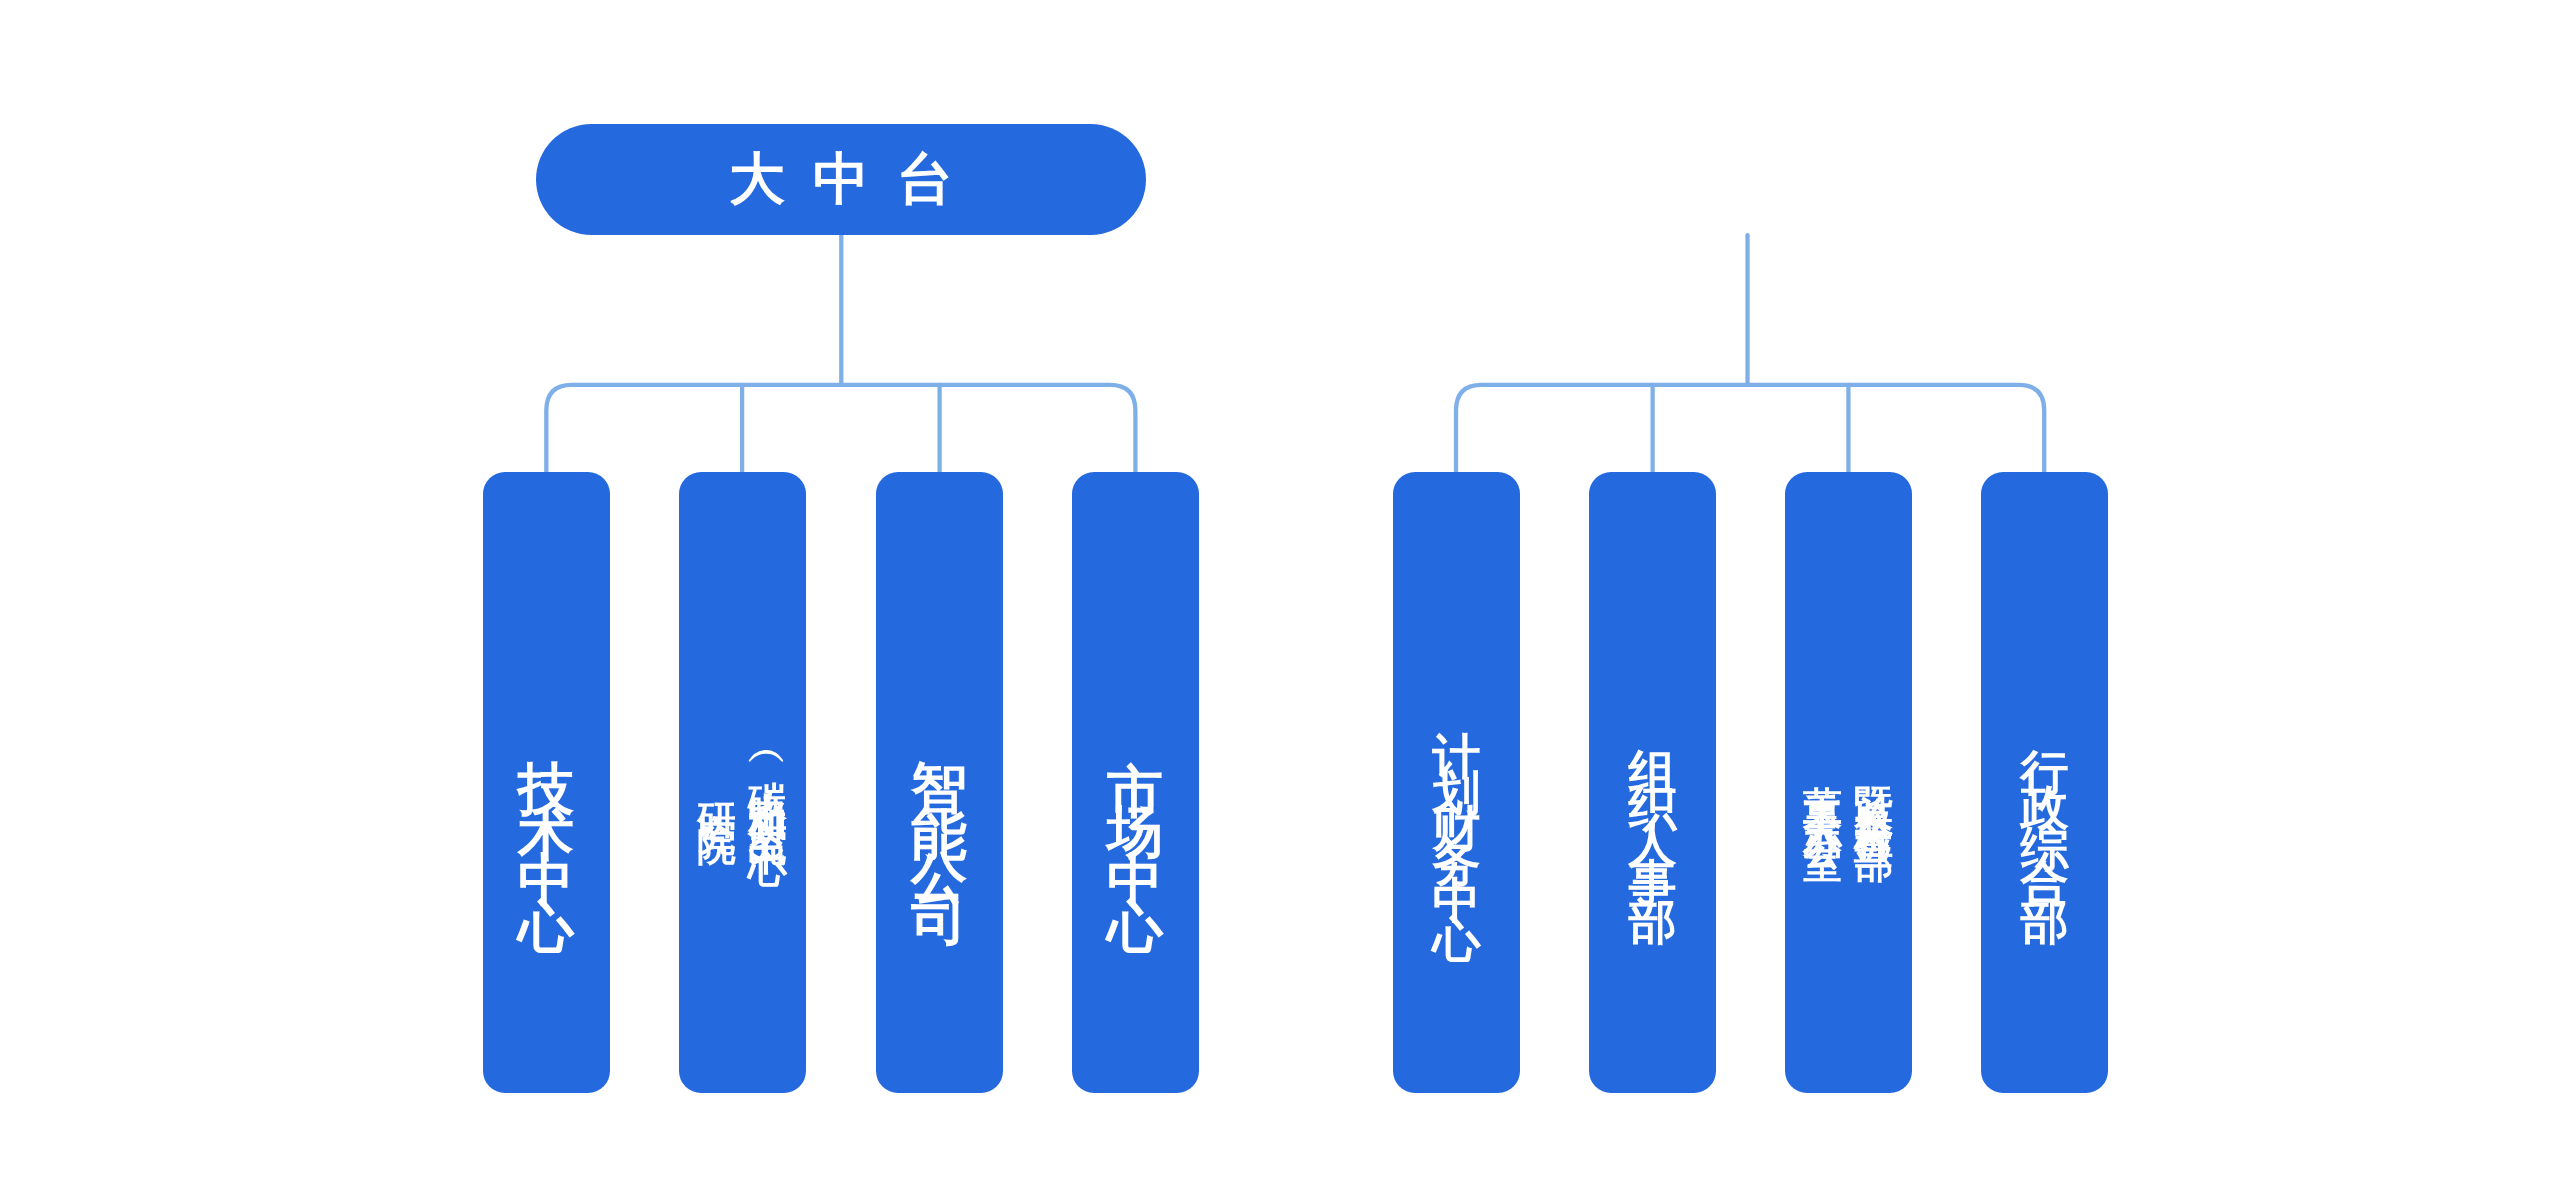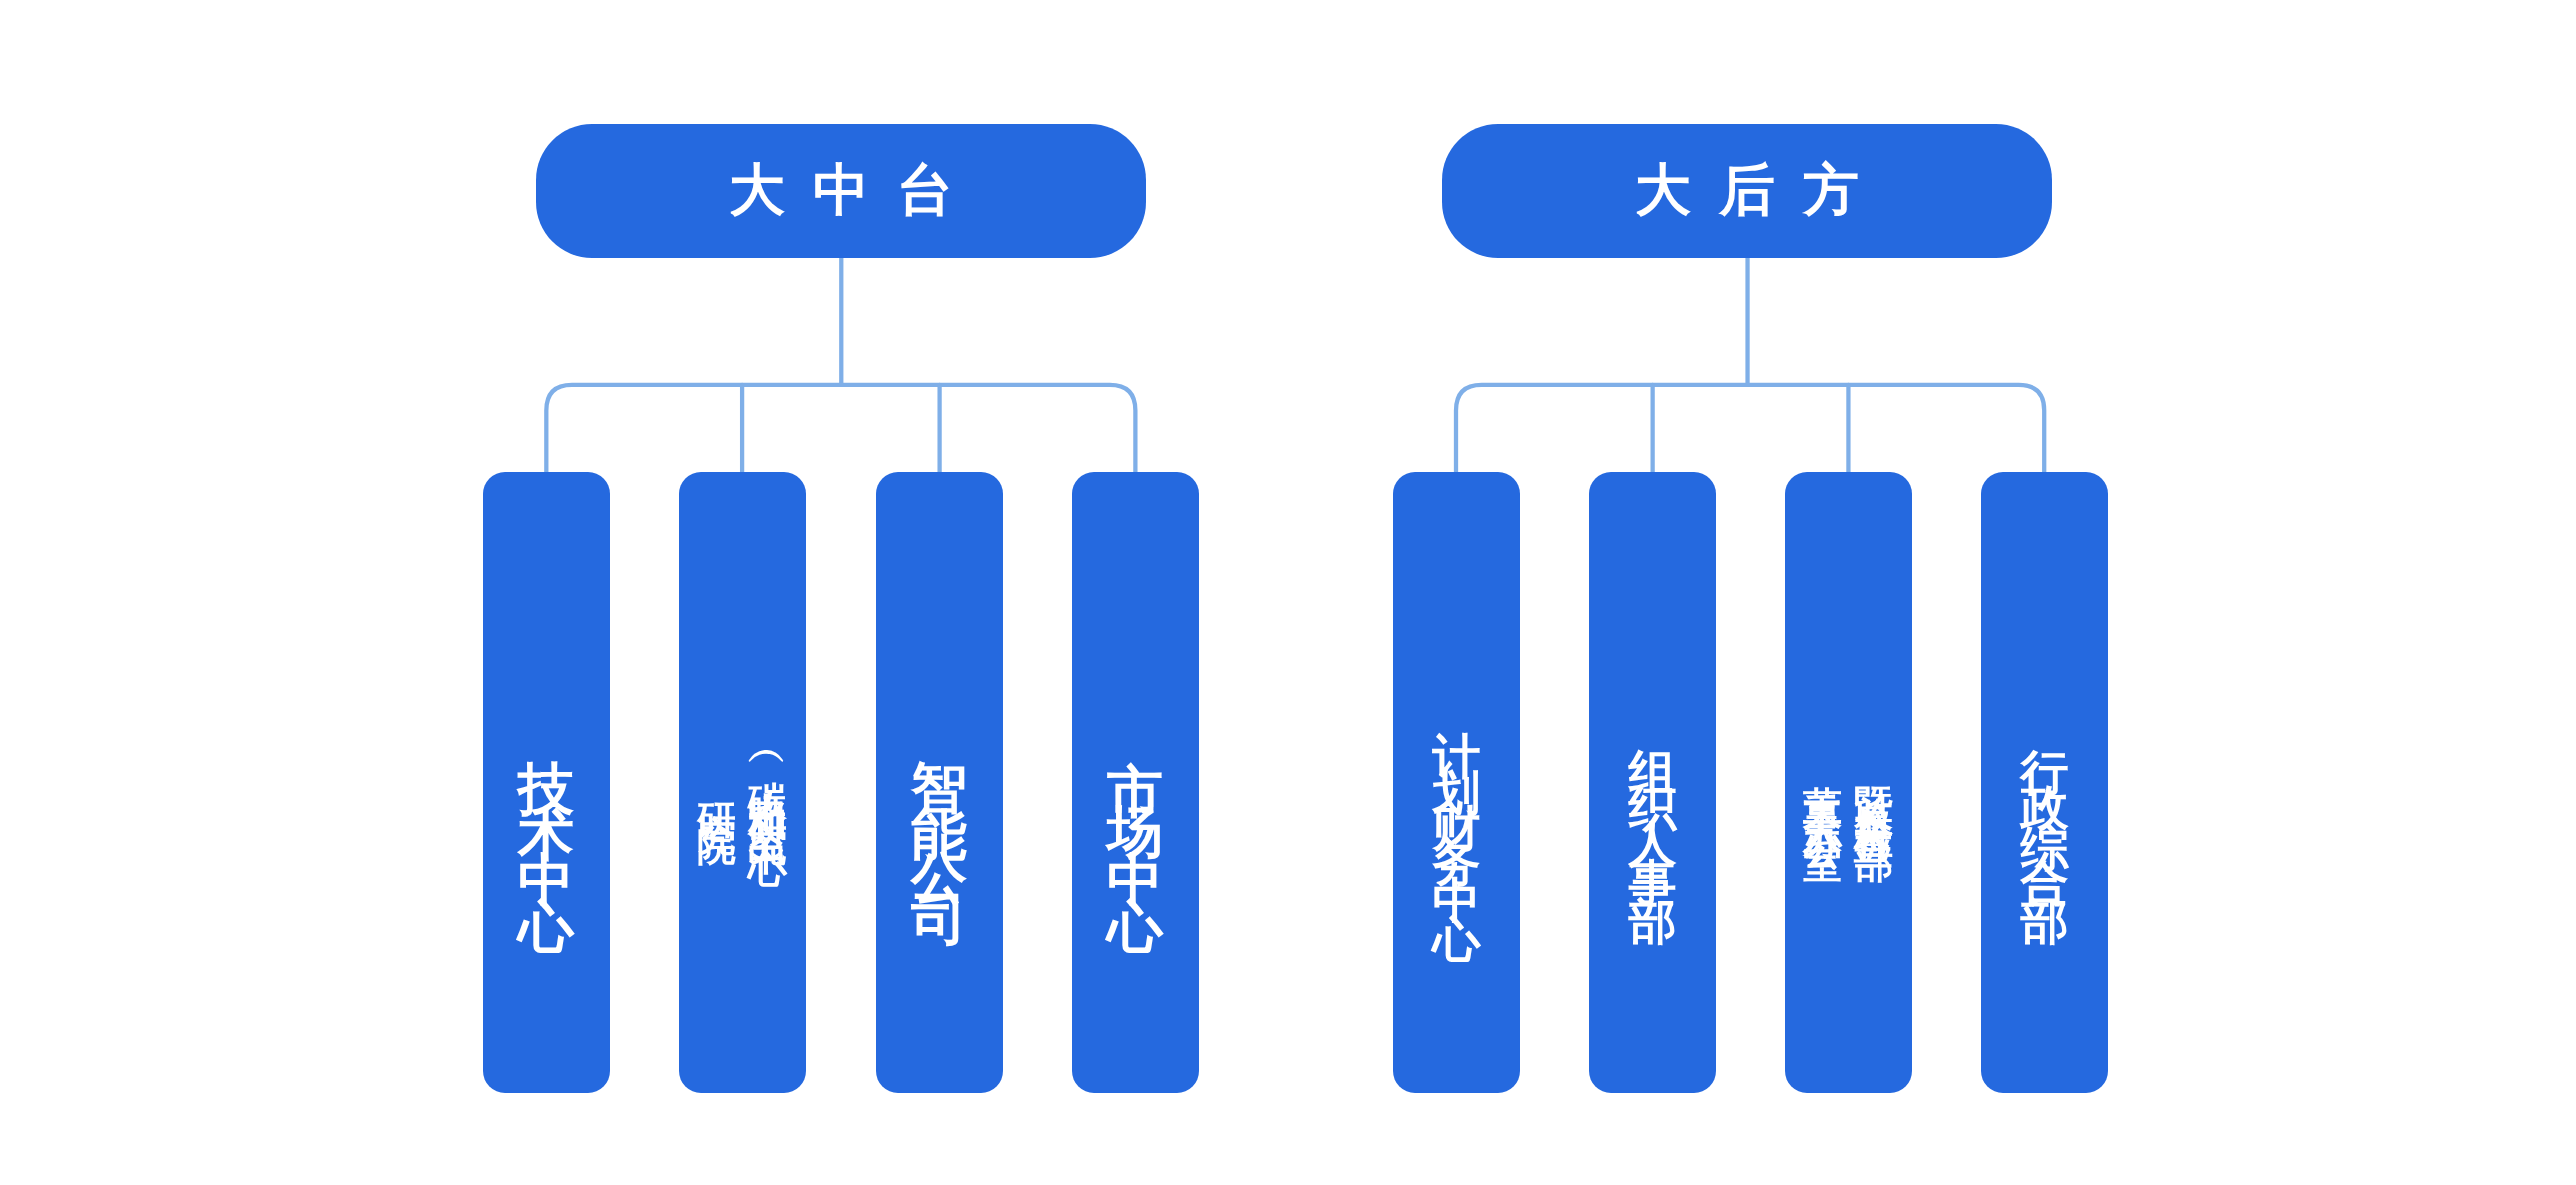--- a/index.html
+++ b/index.html
@@ -26,21 +26,21 @@
     fill: none;
     stroke: #7fafe8;
     stroke-width: 5;
     stroke-linecap: round;
     stroke-linejoin: round;
   }
   
   .pill {
     position: absolute;
     top: 124px;
-    height: 134px;
+    height: 111px;
     border-radius: 56px;
     background: #2569df;
     display: flex;
     align-items: center;
     justify-content: center;
   }
   .pill-left  { left: 536px;  width: 610px; }
   .pill-right { left: 1442px; width: 610px; }
   .pill span {
     color: #ffffff;
@@ -110,23 +110,20 @@
 
     <path d="M2044 275 L2044 450"></path>
     <path d="M1703 552 L1703 480 Q1703 450 1733 450 L2361 450 Q2391 450 2391 480 L2391 552"></path>
     <path d="M1933 450 L1933 552"></path>
     <path d="M2162 450 L2162 552"></path>
   </svg>
 
   <div class="pill pill-left">
     <span>大中台</span>
   </div>
-  <div class="pill pill-right">
-    <span>大后方</span>
-  </div>
 
   <div class="node n-l1 one-line chars-4">
     <div class="vline">技术中心</div>
   </div>
   <div class="node n-l2 two-line">
     <div class="vline">研究院</div>
     <div class="vline">（碳中和研究中心）</div>
   </div>
   <div class="node n-l3 one-line chars-4">
     <div class="vline">智能公司</div>

